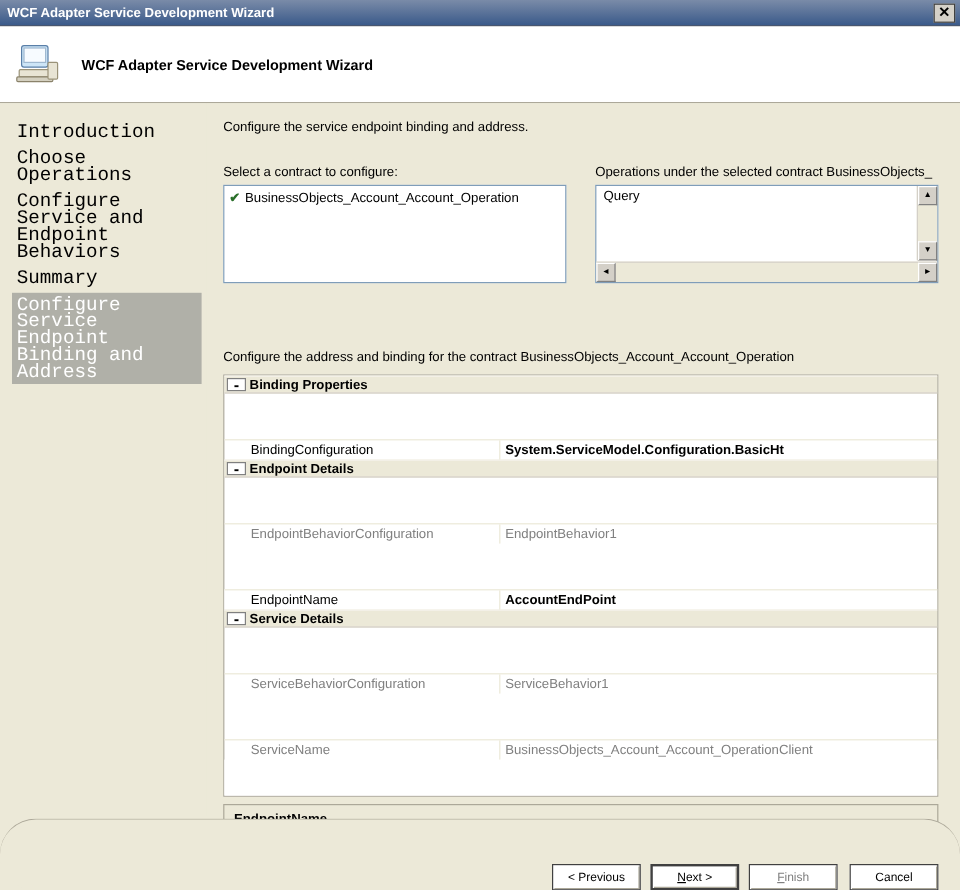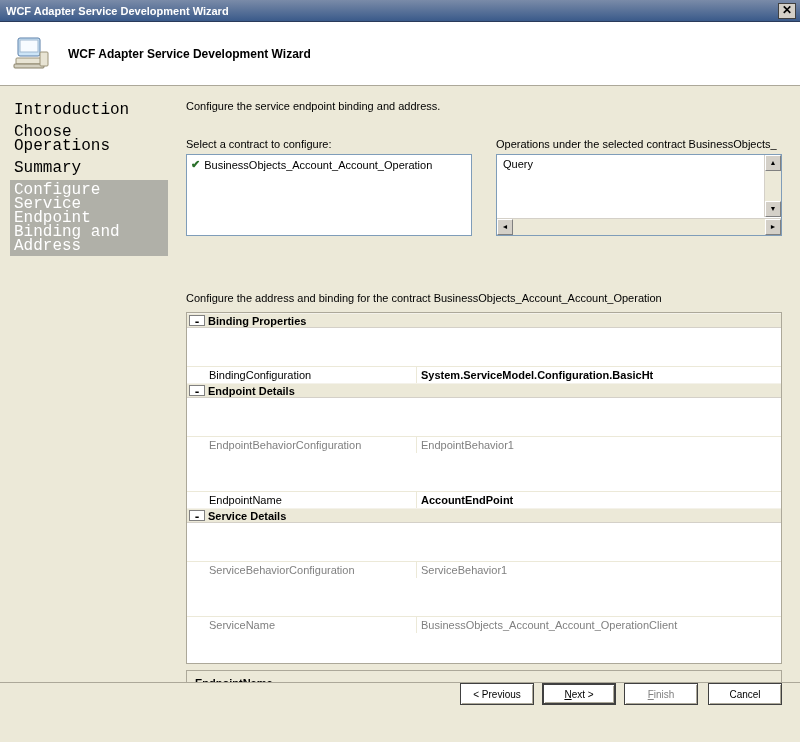--- a/index.html
+++ b/index.html
@@ -197,23 +197,24 @@
 .btn:disabled { color:#808080; }
 .btn.default { border:2px solid #404040; box-shadow: inset 1px 1px 0 #fff, inset -1px -1px 0 #aca899;}
 .footer {
   position:absolute;
   left:0;right:0;bottom:0;
   height:60px;
   border-top:1px solid #aca899;
   background:#ece9d8;
   display:flex;
   justify-content:flex-end;
-  align-items:flex-start;
+  align-items:flex-end;
   gap:10px;
   padding:0 18px;
+  border-radius:30px;
 }
 .footer .btn-group {
   display:flex;
   gap:8px;
 }
 </style>
 </head>
 <body>
 
 <div class="titlebar">
@@ -233,20 +234,21 @@
       <rect x="30" y="20" width="8" height="14" rx="1" fill="#e8e4d4" stroke="#9a9278"></rect>
     </svg>
   </div>
   <div class="header-title">WCF Adapter Service Development Wizard</div>
 </div>
 
 <div class="main-area">
   <div class="sidebar">
     <div class="sidebar-item">Introduction</div>
     <div class="sidebar-item">Choose Operations</div>
+    <div class="sidebar-item">Configure Service and Endpoint Behaviors</div>
     <div class="sidebar-item">Summary</div>
     <div class="sidebar-item selected">Configure Service Endpoint Binding and Address</div>
   </div>
 
   <div class="content">
     <div class="instruction">Configure the service endpoint binding and address.</div>
 
     <div class="two-col">
       <div class="col">
         <span class="col-label">Select a contract to configure:</span>

